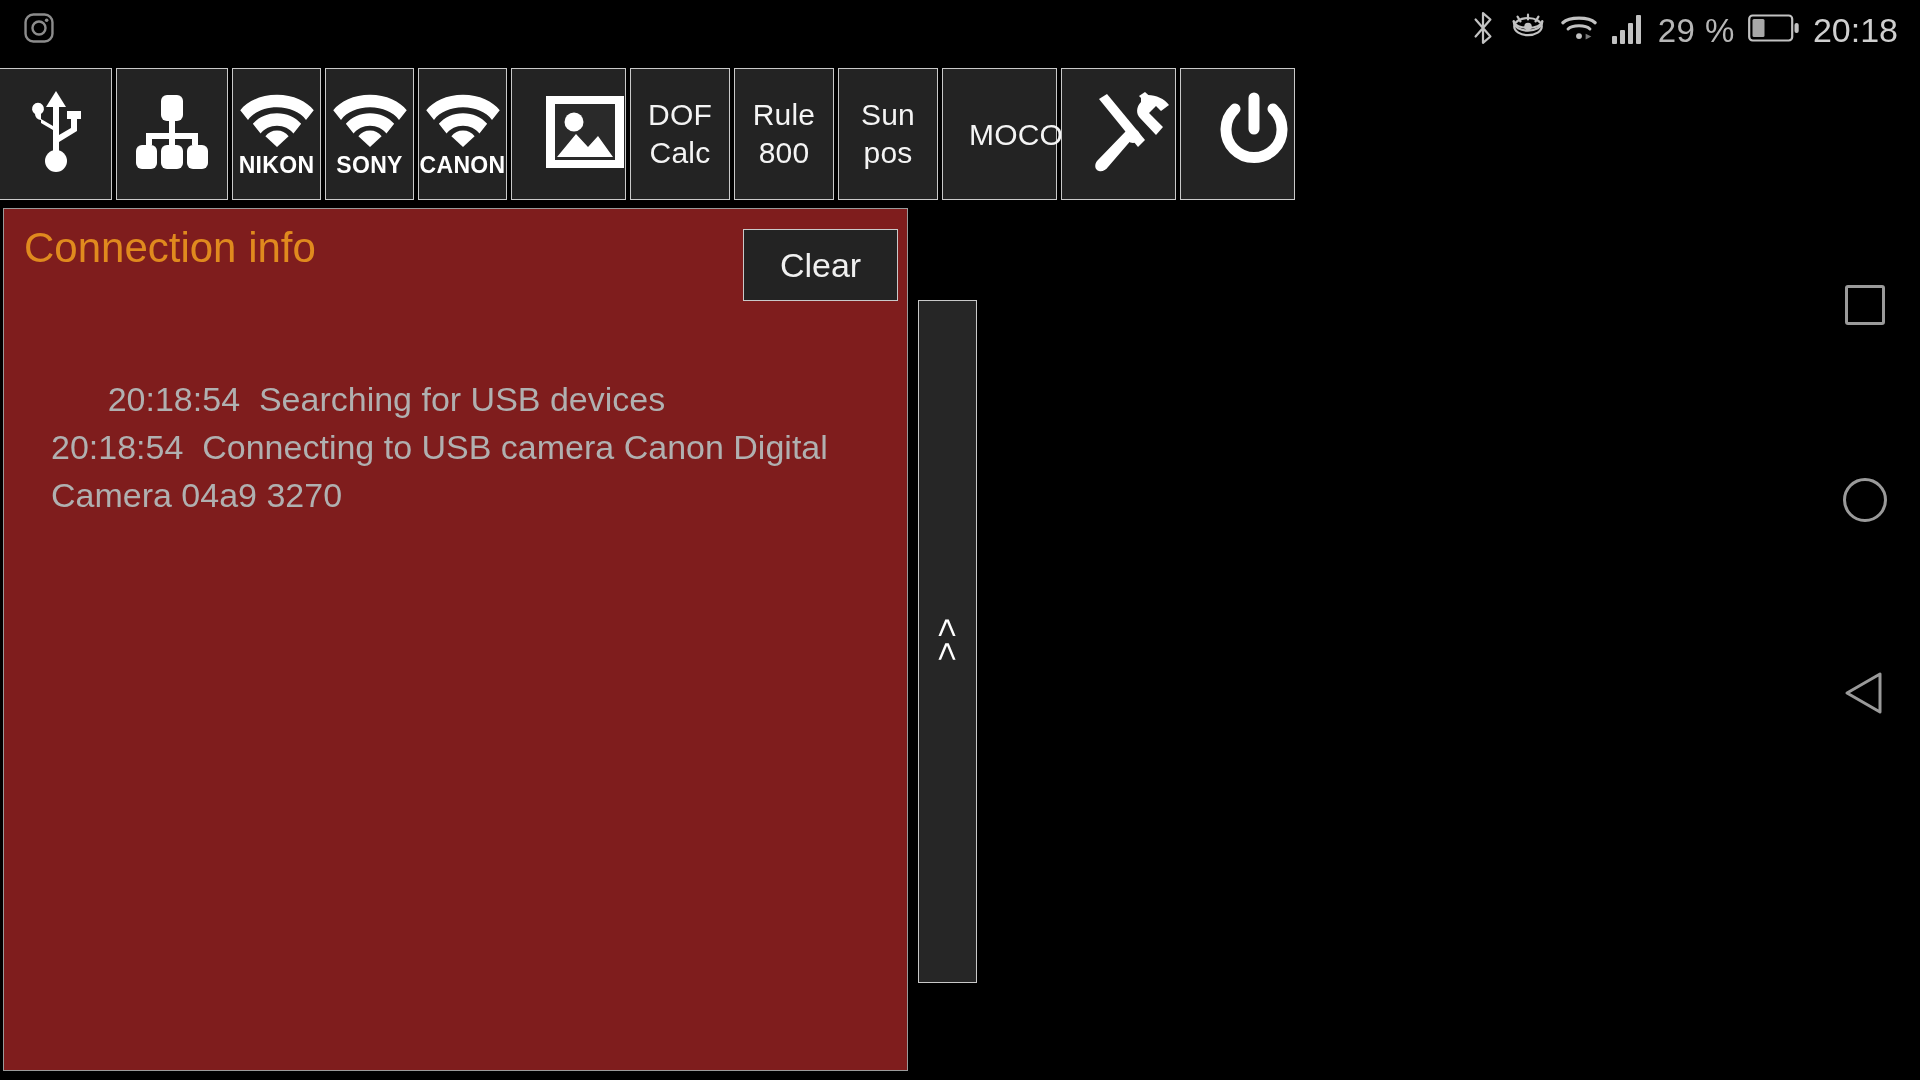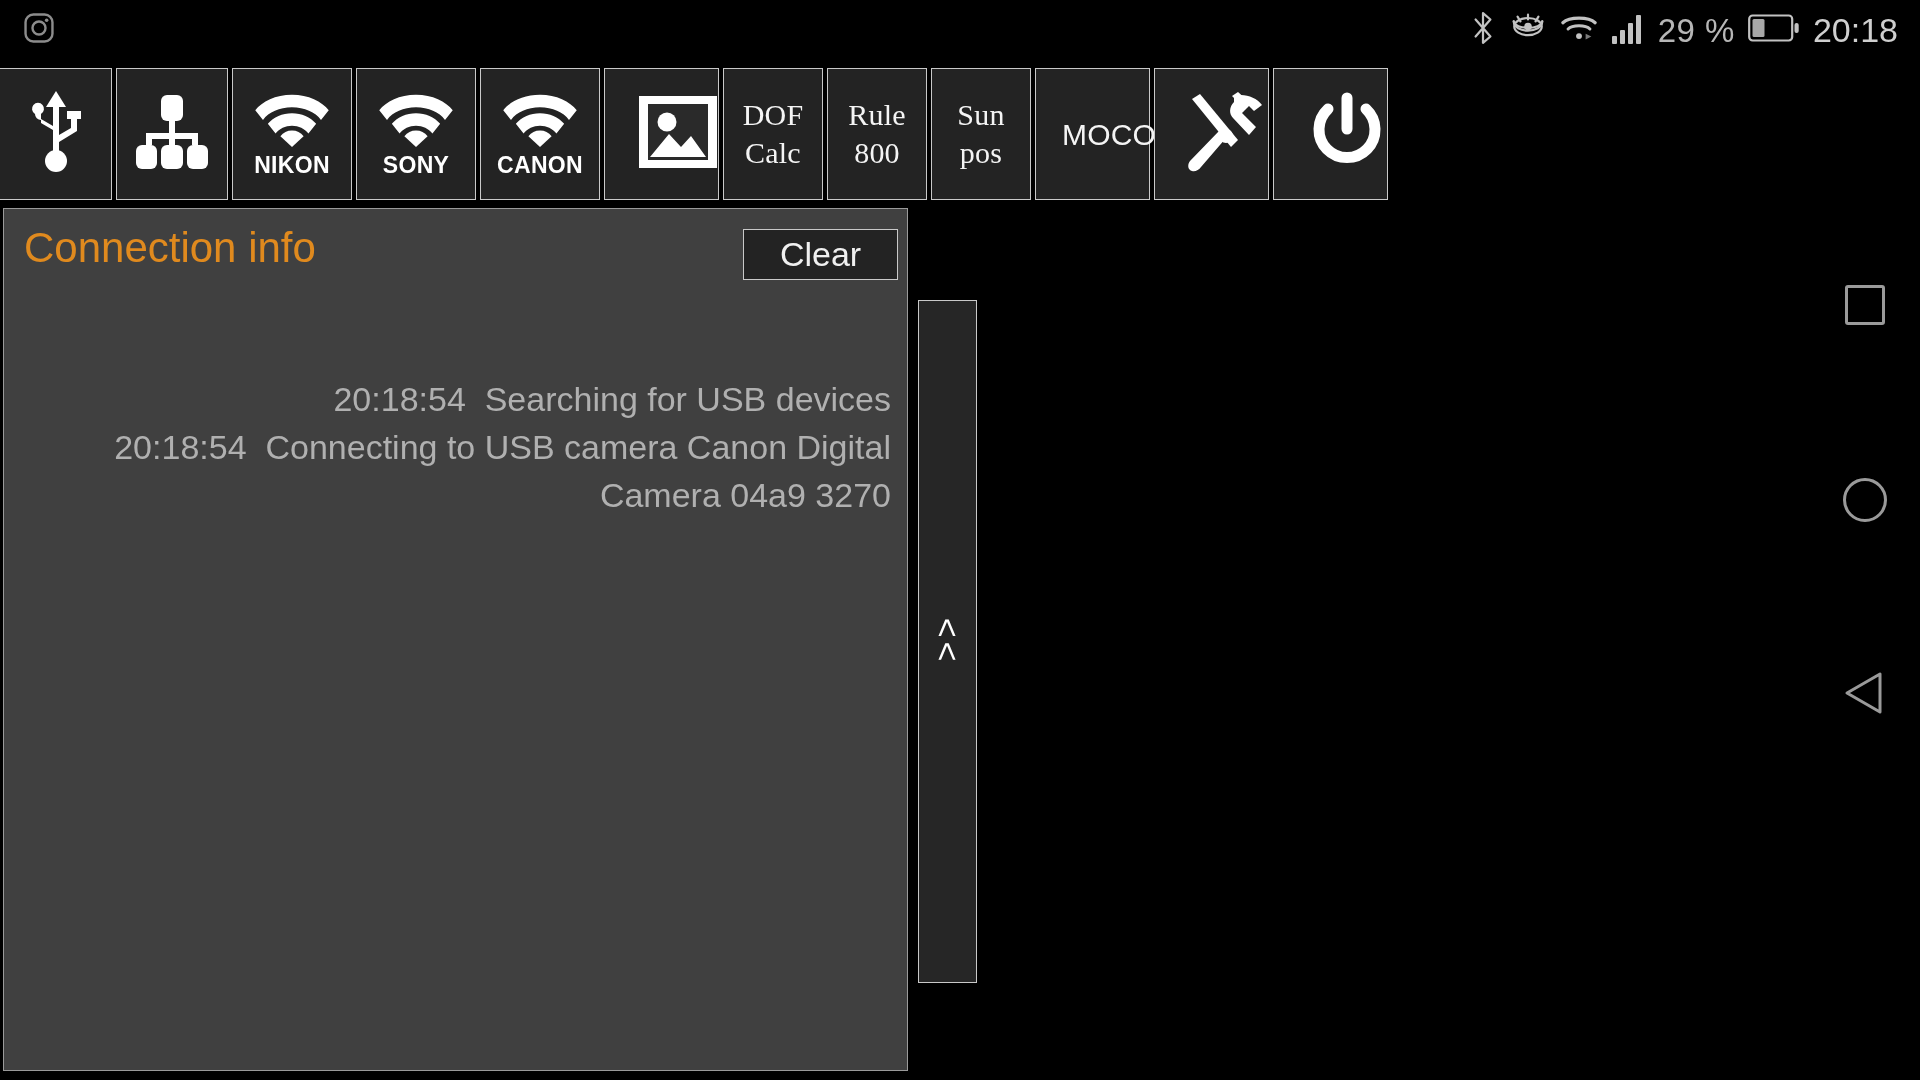--- a/index.html
+++ b/index.html
@@ -36,52 +36,51 @@
     background:#232323;
     border:1px solid #c9c9c9;
     display:flex; flex-direction:column;
     align-items:center; justify-content:center;
     color:#f2f2f2;
     cursor:pointer;
     flex:0 0 auto;
     position:relative;
   }
   .tbtn.w-icon { width:112px; }
-  .tbtn.w-brand { width:120px; }
-  .tbtn.w-text { width:100px;font-family:Liberation Serif, serif; }
+  .tbtn.w-brand { width:89px; }
+  .tbtn.w-text { width:100px; }
   .tbtn.w-wide  { width:115px;padding-left:33px; }
   .tbtn-label {
     font-size:30px; line-height:33px; text-align:center;
     color:#f4f4f4; letter-spacing:0.2px;
   }
   .tbtn-label.two { font-size:30px; line-height:38px; }
   .brand-text {
     font-size:23px; font-weight:bold; letter-spacing:0.3px;
     color:#fff; margin-top:1px;
   }
   .first-btn { border-left:none; }
 
   
   .panel {
     position:absolute; left:3px; top:208px;
     width:905px; height:863px;
     border:1px solid #9a9a9a;
-    background:#404040;
-    text-align:right;
+    background:#7f1d1d;
   }
   .panel-head {
     position:relative; height:94px;
   }
   .panel-title {
     position:absolute; left:20px; top:18px;
     color:#e08a1e; font-size:42px; line-height:1;
   }
   .clear-btn {
     position:absolute; right:9px; top:20px;
-    width:155px; height:51px;
+    width:155px; height:72px;
     background:#232323; border:1px solid #c9c9c9;
     color:#f0f0f0; font-size:34px;
     display:flex; align-items:center; justify-content:center;
     cursor:pointer;
   }
   .log-area {
     position:absolute; left:16px; top:118px; right:16px; bottom:10px;
     color:#b0b0b0; font-size:34px; line-height:48px;
     white-space:pre-wrap; word-break:break-word;margin-left:31px;
   }

